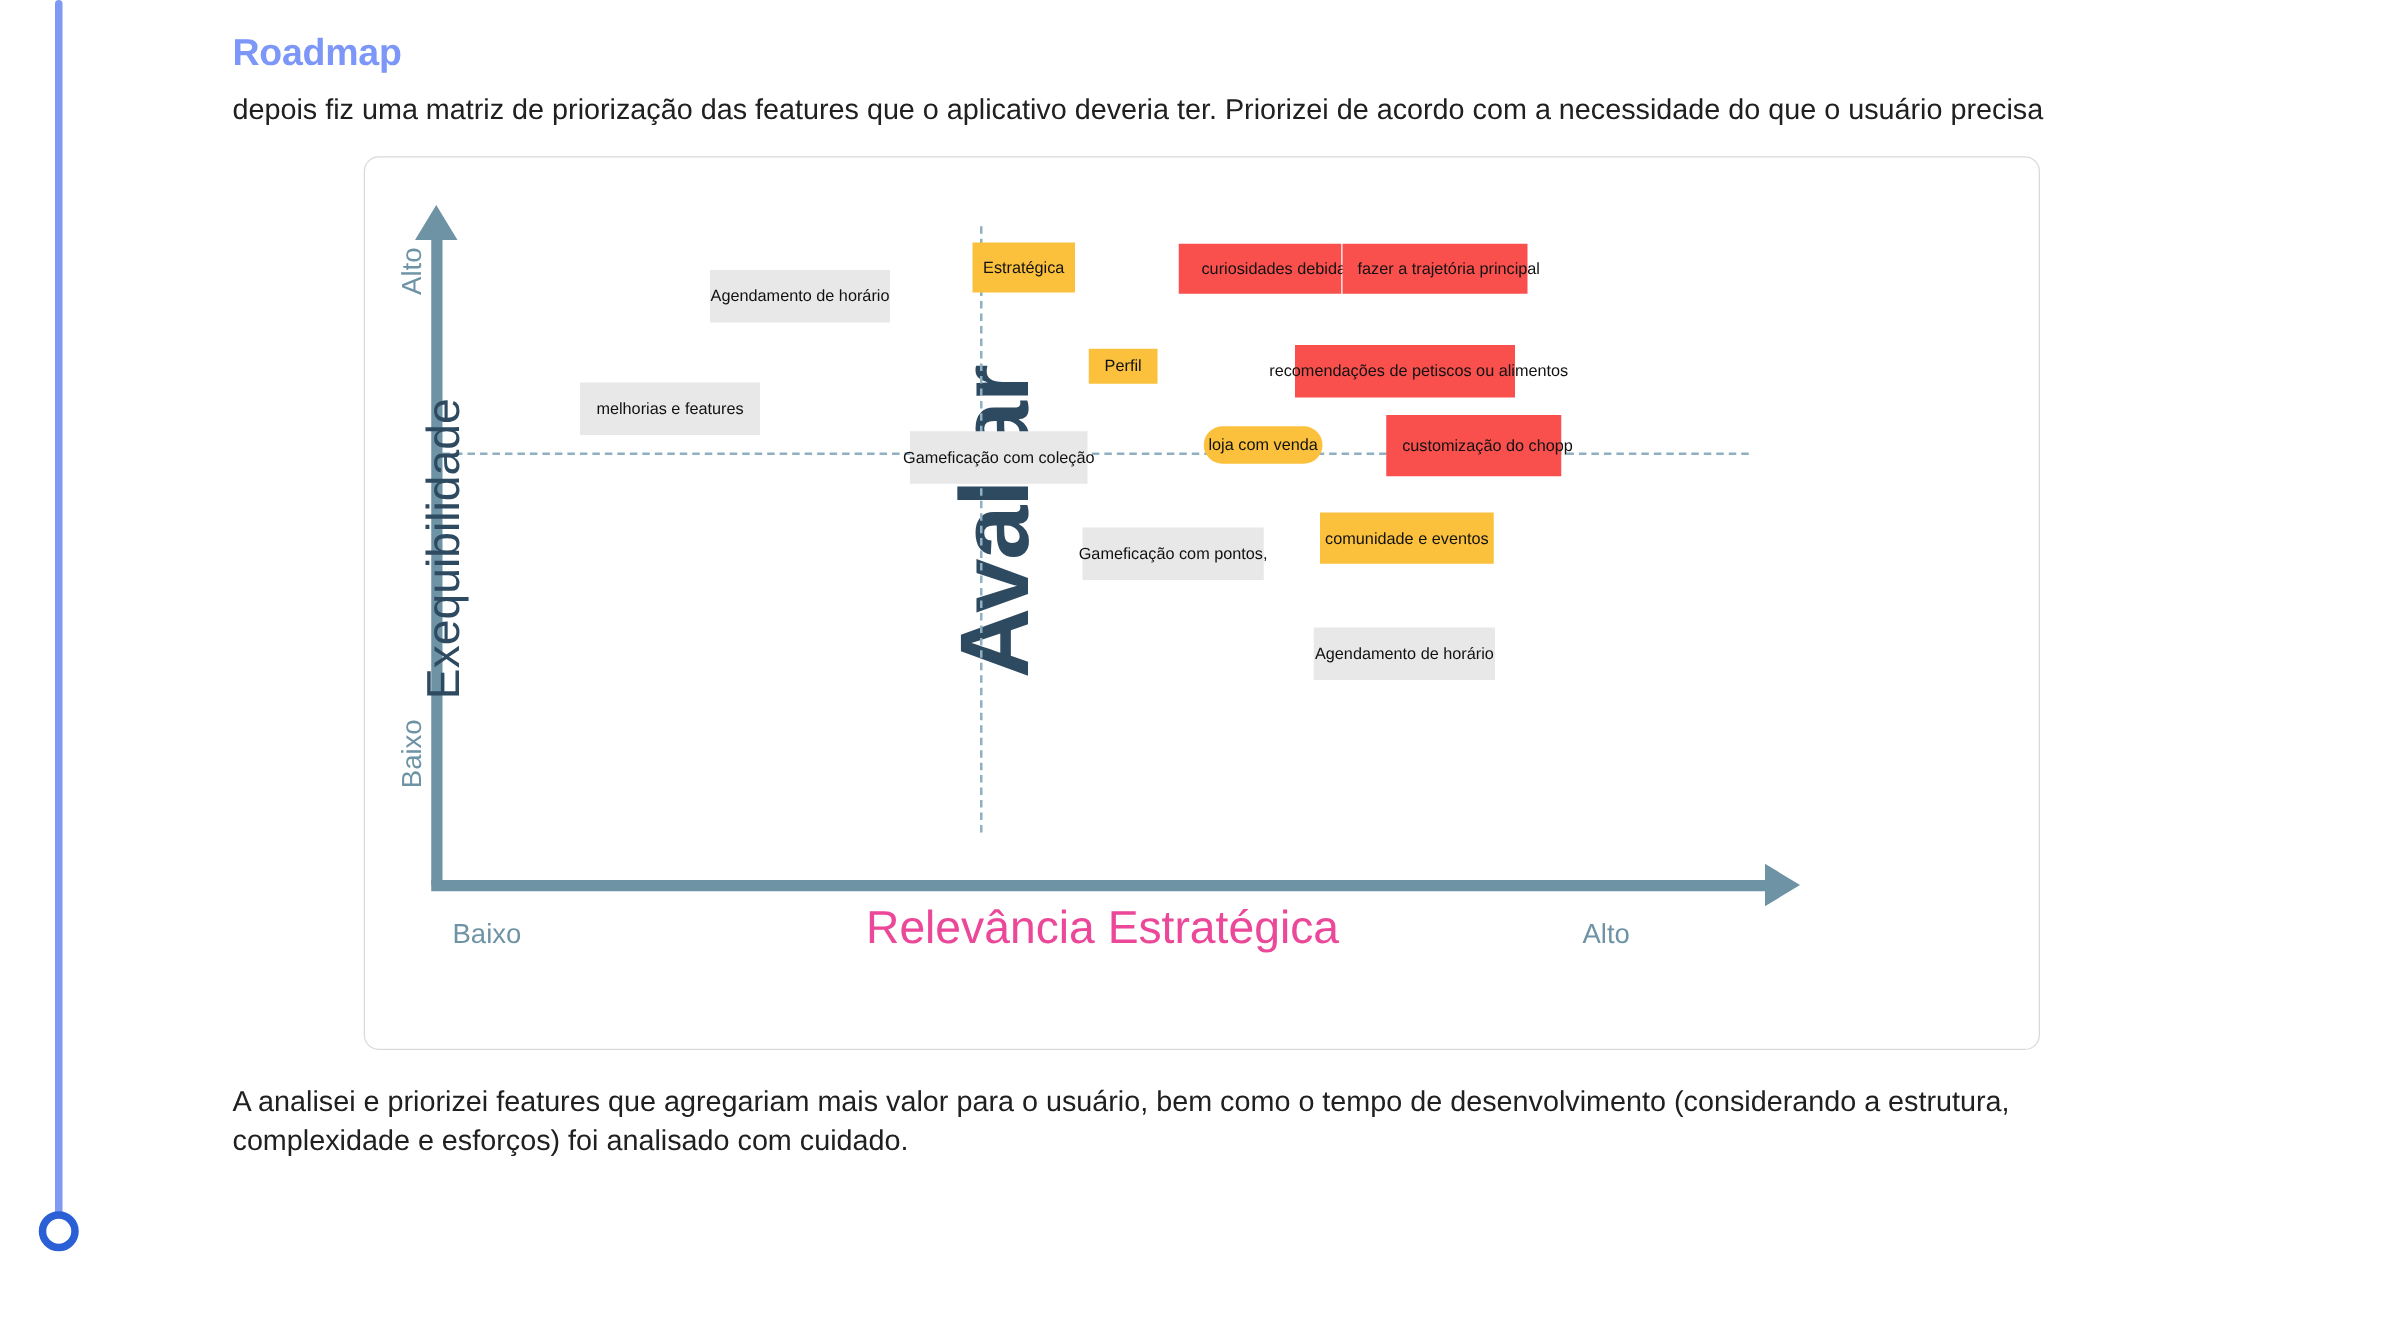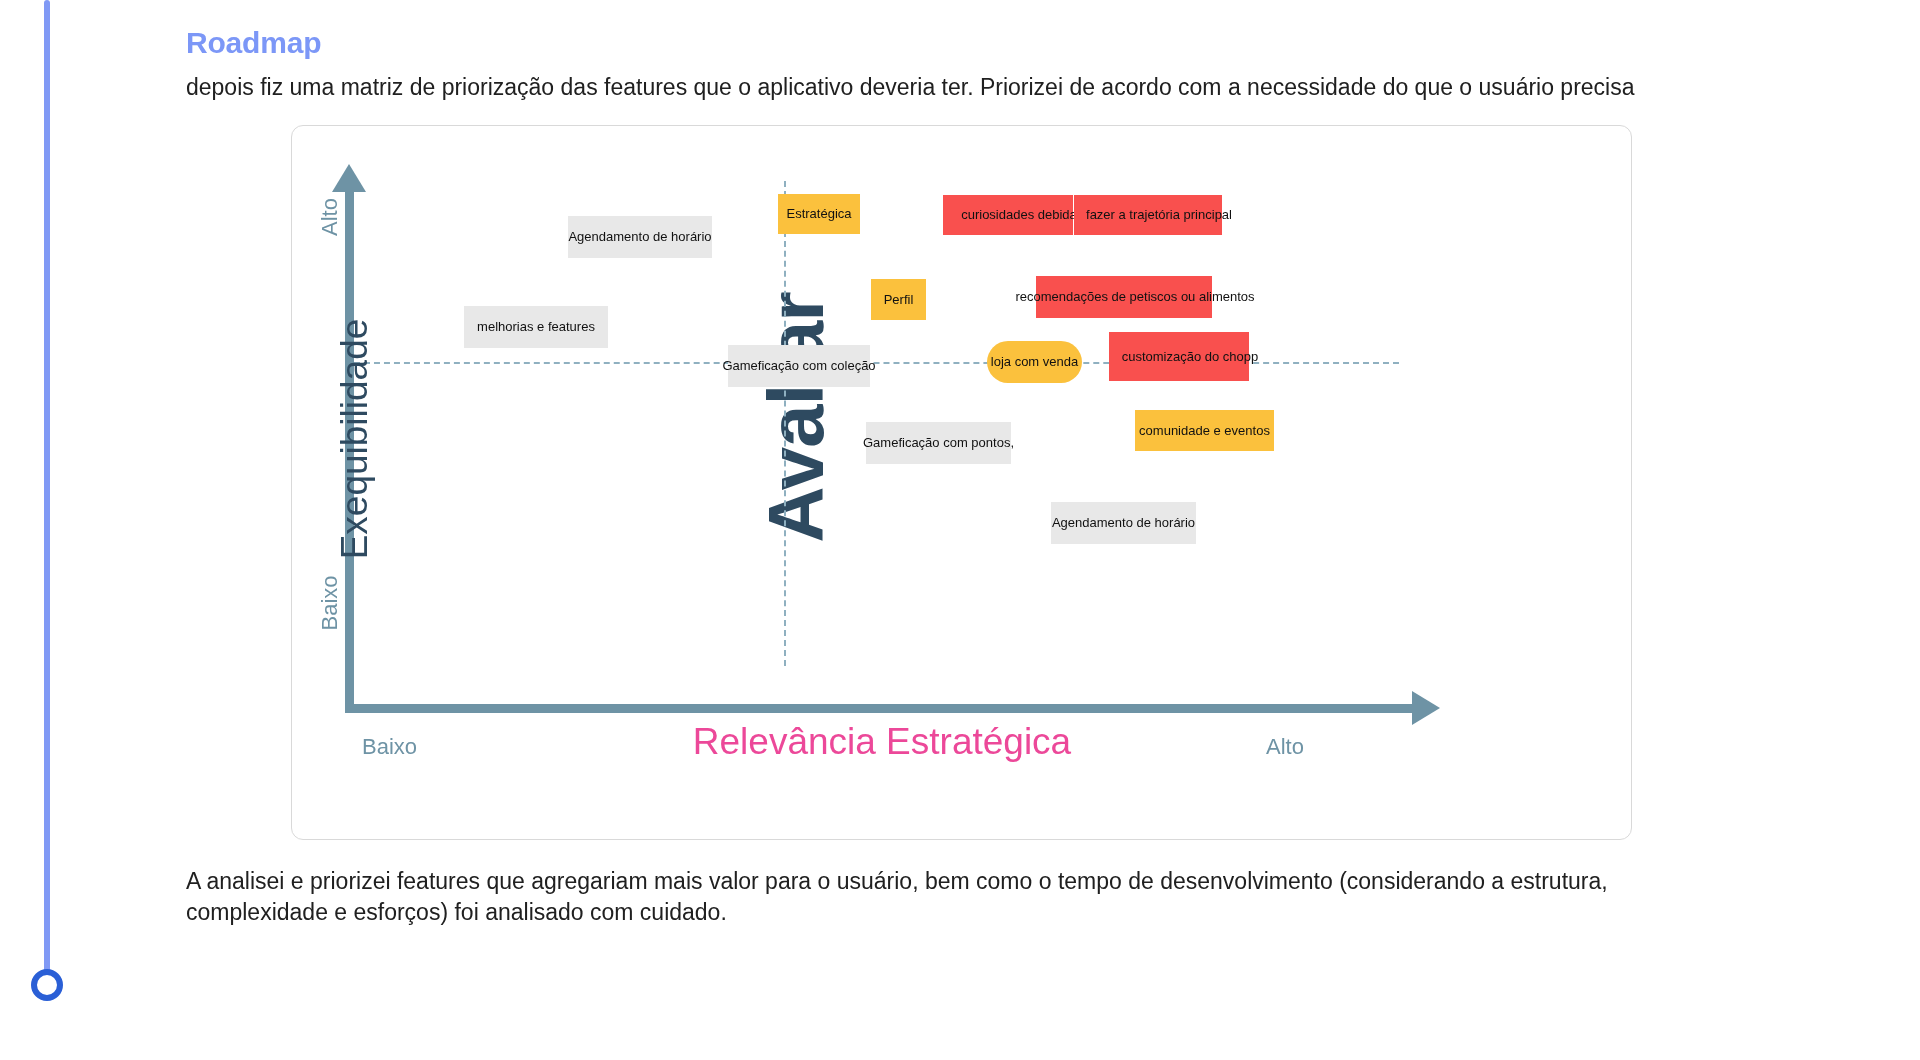--- a/index.html
+++ b/index.html
@@ -226,27 +226,27 @@
 
     <div id="x-axis-title">Relevância Estratégica</div>
     <div id="x-axis-low">Baixo</div>
     <div id="x-axis-high">Alto</div>
 
     <div id="notes-layer">
         <div class="note gray" style="left: 276px; top: 90px; width: 144px; height: 42px;">Agendamento de horário</div>
         <div class="note yellow" style="left: 486px; top: 68px; width: 82px; height: 40px;">Estratégica</div>
         <div class="note red" style="left: 651px; top: 69px; width: 130px; height: 40px;">curiosidades  debida</div>
         <div class="note red" style="left: 782px; top: 69px; width: 148px; height: 40px;">fazer a trajetória principal</div>
-        <div class="note yellow" style="left: 579px; top: 153px; width: 55px; height: 41px;">Perfil</div>
+        <div class="note yellow" style="left: 579px; top: 153px; width: 55px; height: 28px;">Perfil</div>
         <div class="note red" style="left: 744px; top: 150px; width: 176px; height: 42px;">recomendações de petiscos ou alimentos</div>
         <div class="note gray" style="left: 172px; top: 180px; width: 144px; height: 42px;">melhorias  e features</div>
         <div class="note gray" style="left: 436px; top: 219px; width: 142px; height: 42px;">Gameficação com coleção</div>
-        <div class="note yellow" style="left: 695px; top: 215px; width: 95px; height: 42px; border-radius: 21px;">loja com venda</div>
+        <div class="note yellow" style="left: 671px; top: 215px; width: 95px; height: 30px; border-radius: 21px;">loja com venda</div>
         <div class="note red" style="left: 817px; top: 206px; width: 140px; height: 49px;">customização do chopp</div>
         <div class="note gray" style="left: 574px; top: 296px; width: 145px; height: 42px;">Gameficação com pontos,</div>
-        <div class="note yellow" style="left: 843px; top: 284px; width: 139px; height: 41px;">comunidade e eventos</div>
+        <div class="note yellow" style="left: 764px; top: 284px; width: 139px; height: 41px;">comunidade e eventos</div>
         <div class="note gray" style="left: 759px; top: 376px; width: 145px; height: 42px;">Agendamento de horário</div>
       </div>
   </div>
 
   <p id="outro-paragraph" class="body-paragraph">A analisei e priorizei features que agregariam mais valor para o usuário, bem como o tempo de desenvolvimento (considerando a estrutura, complexidade e esforços) foi analisado com cuidado.</p>
 
 </div>
 
 </body></html>

